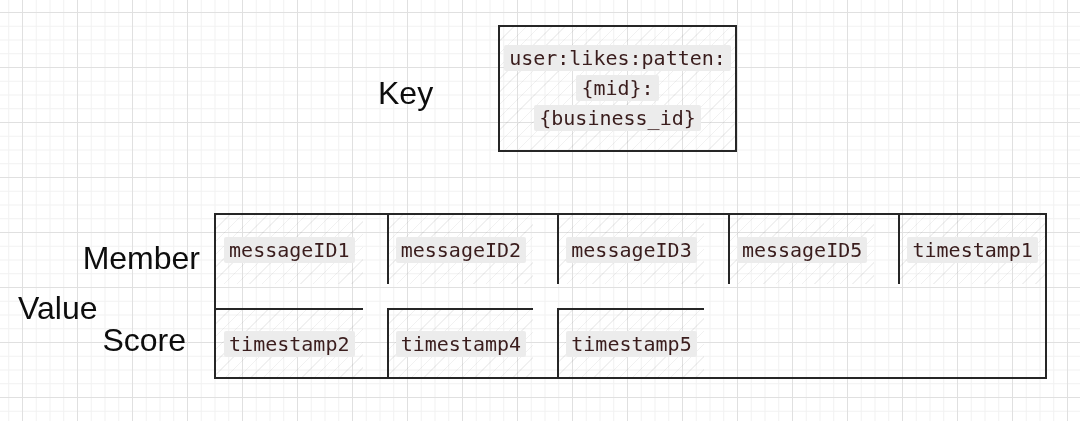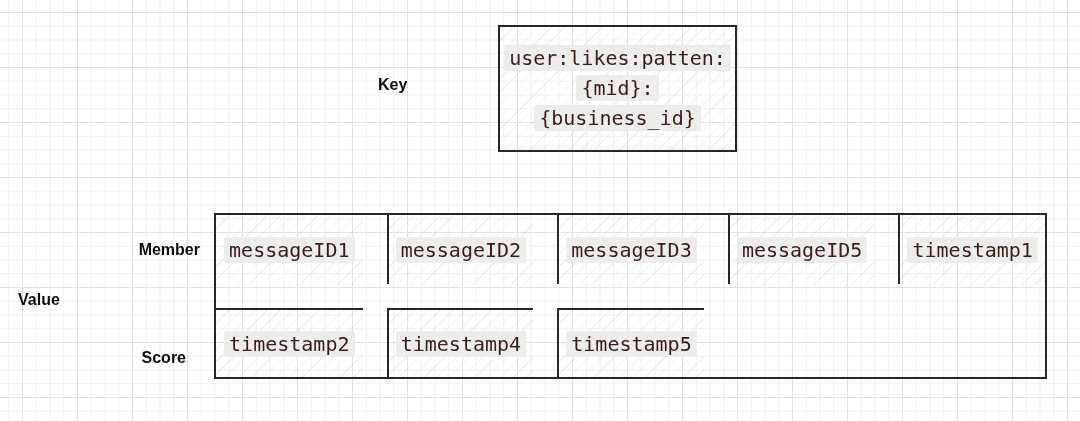--- a/index.html
+++ b/index.html
@@ -52,25 +52,24 @@
 
   .hl {
     background: #ececec;
     padding: 1px 5px;
     border-radius: 2px;
     white-space: nowrap;
   }
 
   .plain-label {
     position: absolute;
-    font-size: 16px;
+    font-size: 32px;
     color: #0d0d0d;
     line-height: 1;
     white-space: nowrap;
-    font-weight: bold;
   }
 
   .key-box {
     position: absolute;
     left: 498px;
     top: 25px;
     width: 239px;
     height: 127px;
     box-sizing: border-box;
     border: 2px solid #262626;
@@ -106,21 +105,21 @@
     box-sizing: border-box;
     border-left: 2px solid #262626;
     border-top: 2px solid #262626;
   }
   .zset-table .cell:nth-child(-n+5) { border-top: none; }
   .zset-table .cell:nth-child(5n+1) { border-left: none; }
 
   #key-label    { left: 378px; top: 77px; }
   #value-label  { left: 18px;  top: 292px; }
   #member-label { left: 60px;  top: 242px; width: 140px; text-align: right; }
-  #score-label  { left: 60px;  top: 324px; width: 126px; text-align: right; margin-top: 26px; }
+  #score-label  { left: 60px;  top: 324px; width: 126px; text-align: right; }
 </style>
 </head>
 <body>
 
 <div class="canvas">
 
   <div id="key-label" class="plain-label">Key</div>
 
   <div class="key-box hatched">
     <div class="code-line">

